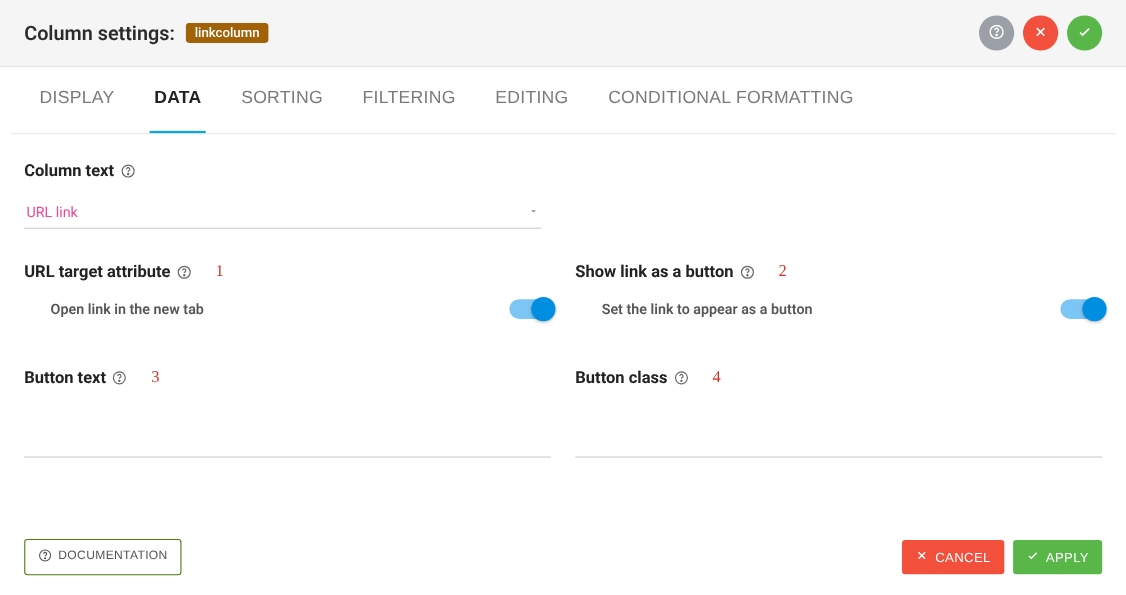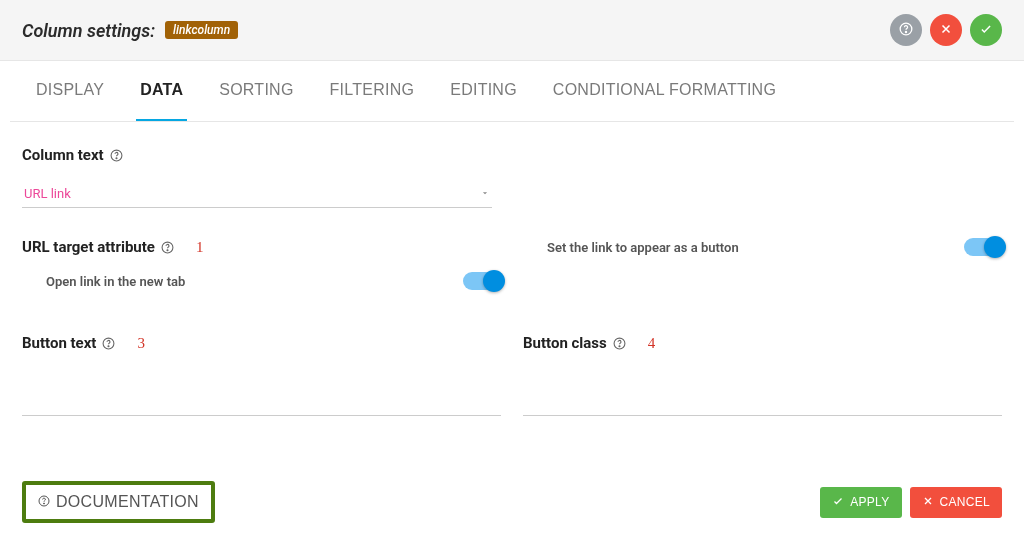--- a/index.html
+++ b/index.html
@@ -11,21 +11,21 @@
     overflow: hidden;
   }
   .header {
     display: flex;
     align-items: center;
     justify-content: space-between;
     background: #f5f5f5;
     padding: 14px 22px;
     border-bottom: 1px solid #e6e6e6;
   }
-  .header-left { display: flex; align-items: center; gap: 10px; font-style: italic; }
+  .header-left { display: flex; align-items: center; gap: 10px; }
   .page-title {
     font-size: 18px;
     font-weight: 600;
     color: #2b2b2b;
   }
   .chip {
     background: #a16207;
     color: #fff;
     border-radius: 3px;
     padding: 2px 8px;
@@ -151,25 +151,25 @@
     position: absolute;
     bottom: 0;
     left: 0;
     right: 0;
     padding: 18px 22px;
     display: flex;
     justify-content: space-between;
     align-items: center;
   }
   .btn-doc {
-    border: 4px solid #4d7c0f;
+    border: 1px solid #4d7c0f;
     background: #fff;
     color: #555;
     padding: 8px 12px;
-    font-size: 16px;
+    font-size: 11px;
     border-radius: 3px;
     cursor: pointer;
     display: inline-flex;
     align-items: flex-start;
     gap: 6px;
     letter-spacing: .3px;
   }
   .footer-right { display: flex; gap: 8px; }
   .btn {
     padding: 8px 12px;
@@ -269,20 +269,31 @@
         <span class="annot">1</span>
       </div>
       <div class="toggle-row">
         <span>Open link in the new tab</span>
         <div class="switch">
           <div class="knob"></div>
         </div>
       </div>
     </div>
     <div>
+      <div class="field-title">
+        <span>Show link as a button</span>
+        <span class="help-icon">
+          <svg viewBox="0 0 24 24" fill="none" stroke="currentColor" stroke-width="2">
+              <circle cx="12" cy="12" r="10"></circle>
+              <path d="M9.3 9a2.7 2.7 0 1 1 3.9 2.4c-.9.5-1.2 1-1.2 2"></path>
+              <circle cx="12" cy="17" r="1" fill="currentColor"></circle>
+            </svg>
+        </span>
+        <span class="annot">2</span>
+      </div>
       <div class="toggle-row">
         <span>Set the link to appear as a button</span>
         <div class="switch">
           <div class="knob"></div>
         </div>
       </div>
     </div>
   </div>
 
   <div class="row2 section-gap">
@@ -323,30 +334,30 @@
     <span>
       <svg viewBox="0 0 24 24" fill="none" stroke="currentColor" stroke-width="2">
           <circle cx="12" cy="12" r="10"></circle>
           <path d="M9.3 9a2.7 2.7 0 1 1 3.9 2.4c-.9.5-1.2 1-1.2 2"></path>
           <circle cx="12" cy="17" r="1" fill="currentColor"></circle>
         </svg>
     </span>
     <span>DOCUMENTATION</span>
   </button>
   <div class="footer-right">
+    <button class="btn btn-cancel">
+      <span>
+        <svg viewBox="0 0 24 24" stroke="currentColor" stroke-width="2.6">
+            <path d="M6 6l12 12M18 6L6 18"></path>
+          </svg>
+      </span>
+      <span>CANCEL</span>
+    </button>
     <button class="btn btn-apply">
       <span>
         <svg viewBox="0 0 24 24" fill="none" stroke="currentColor" stroke-width="2.6">
             <path d="M5 13l4 4L19 7"></path>
           </svg>
       </span>
       <span>APPLY</span>
     </button>
-    <button class="btn btn-cancel">
-      <span>
-        <svg viewBox="0 0 24 24" stroke="currentColor" stroke-width="2.6">
-            <path d="M6 6l12 12M18 6L6 18"></path>
-          </svg>
-      </span>
-      <span>CANCEL</span>
-    </button>
   </div>
 </div>
 
 </body></html>

